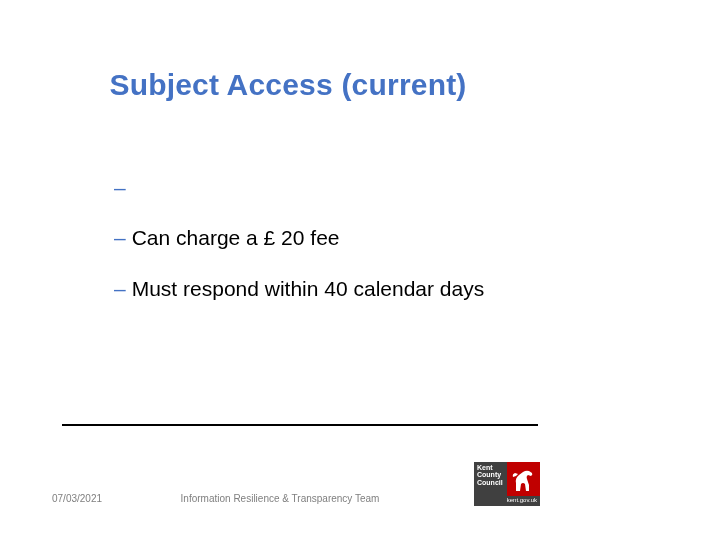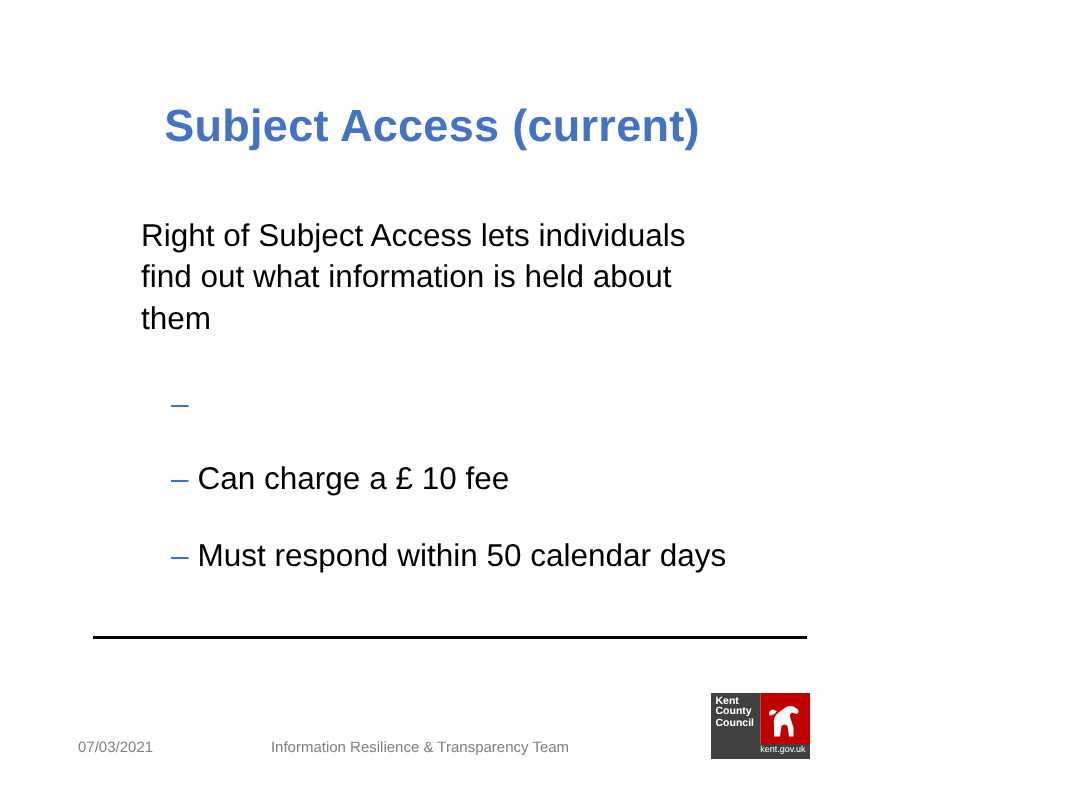--- a/index.html
+++ b/index.html
@@ -23,33 +23,32 @@
   .logo-bottom { height: 10px; background: #404040; color: #fff; font-size: 6px; text-align: right; padding: 1px 3px 0 0; }
 </style>
 </head>
 <body>
 
 <div class="slide">
 
   <h1 class="title">Subject Access (current)</h1>
 
   <div class="body">
-    <p class="intro">Right of Subject Access lets individuals find out what information is held about them</p>
 
     <div class="bullets">
       <div class="bullet">
         <span class="dash">–</span>
       </div>
       <div class="bullet">
         <span class="dash">–</span>
-        <span>Can charge a £ 10 fee</span>
+        <span>Can charge a £ 20 fee</span>
       </div>
       <div class="bullet">
         <span class="dash">–</span>
-        <span>Must respond within 50 calendar days</span>
+        <span>Must respond within 40 calendar days</span>
       </div>
     </div>
   </div>
 
   <div class="rule"></div>
 
   <div class="date">07/03/2021</div>
   <div class="footer-text">Information Resilience &amp; Transparency Team</div>
 
   <div class="logo">

